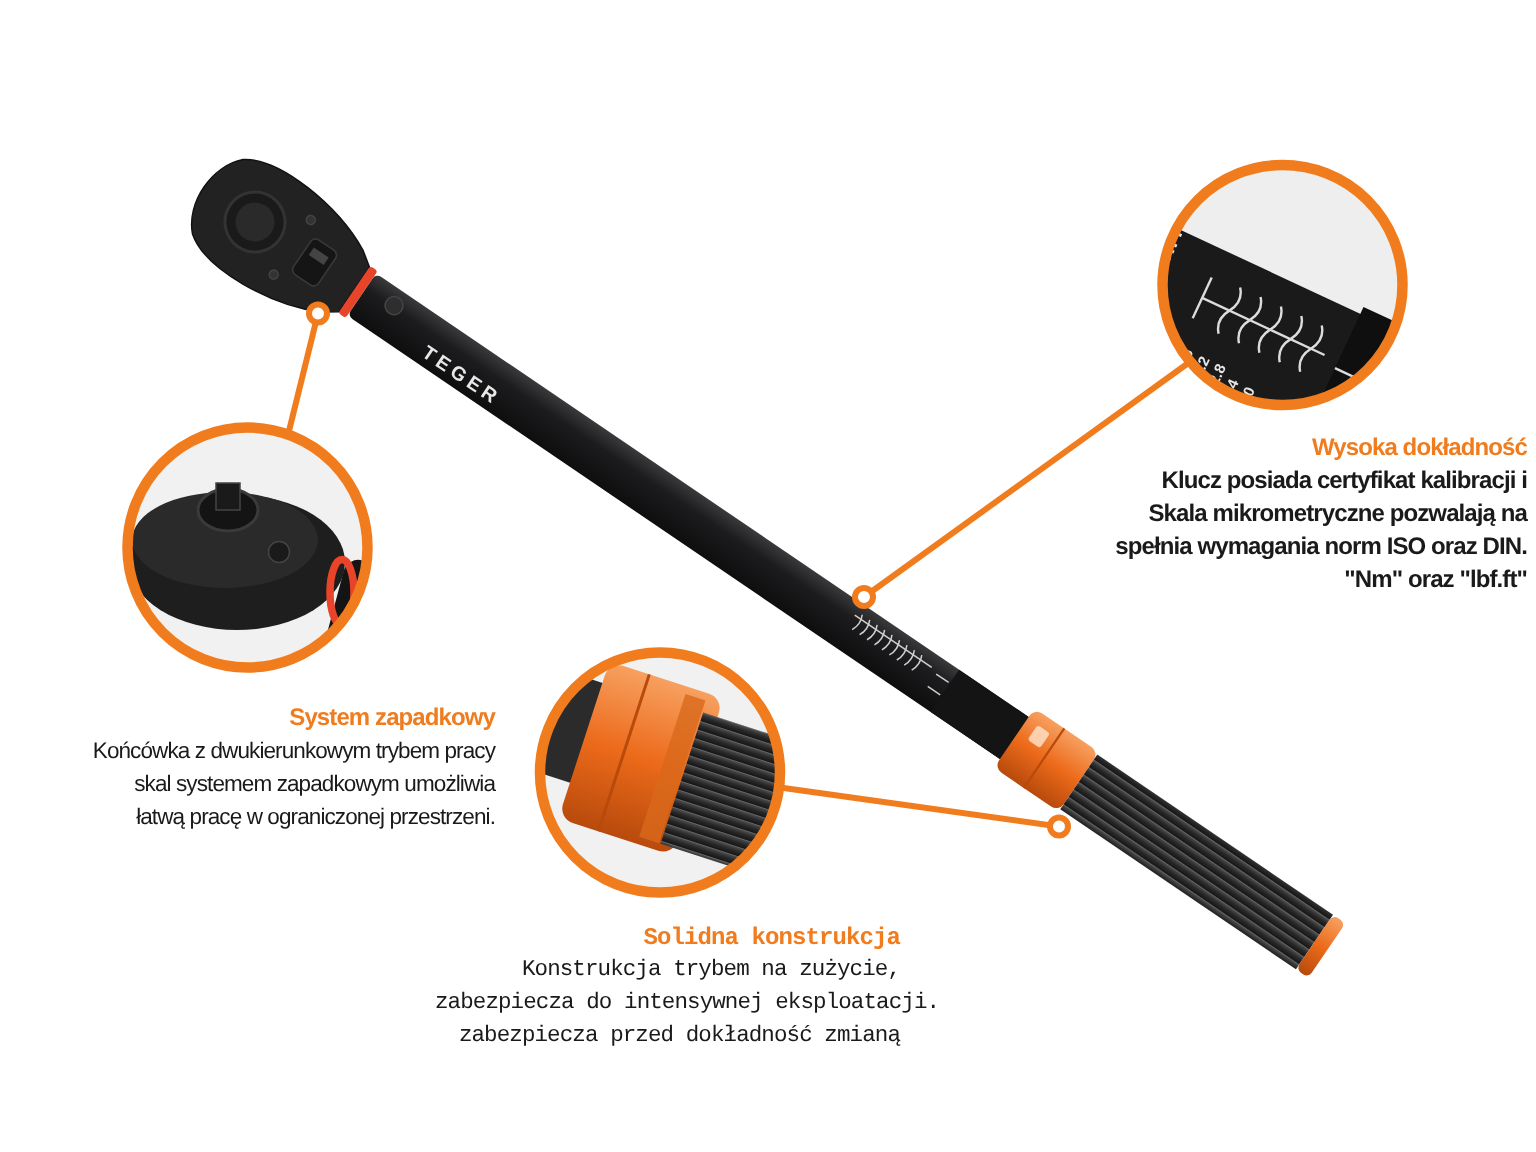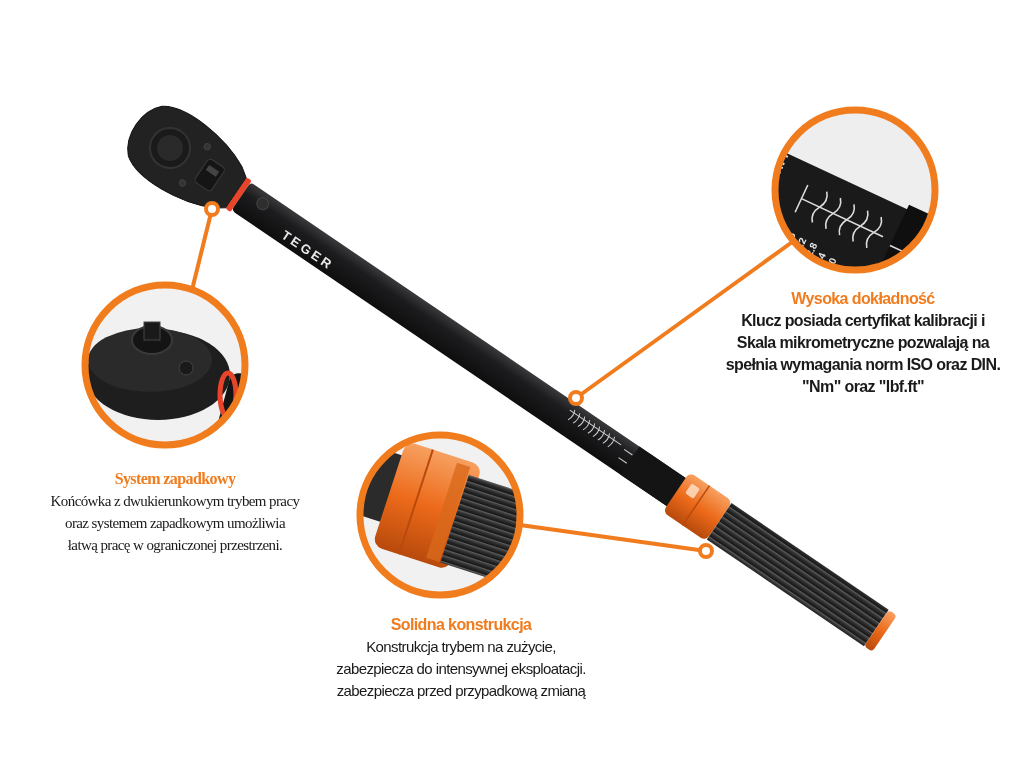--- a/index.html
+++ b/index.html
@@ -4,36 +4,36 @@
 <style>
   html, body { margin:0; padding:0; }
   body {
     width:1024px; height:768px; position:relative; overflow:hidden;
     background:#ffffff;
     font-family:"Liberation Sans", sans-serif;
   }
   .stage { position:absolute; left:0; top:0; width:1024px; height:768px; }
   svg.art { position:absolute; left:0; top:0; }
   .caption {
-    position:absolute; text-align:center; color:#1a1a1a;
+    position:absolute; text-align:right; color:#1a1a1a;
     font-family:"Liberation Sans", sans-serif;
     font-stretch:condensed;
   }
   .caption .title {
     color:#f07c1e; font-weight:bold; display:block;
   }
   .caption .line { display:block; white-space:nowrap; }
   
   .cap-accuracy { left:708px; top:288px; width:310px; font-size:16px; line-height:22px; font-weight:bold; letter-spacing:-0.6px; }
   .cap-accuracy .title { font-size:16px; margin-bottom:0; }
   
-  .cap-ratchet { left:20px; top:468px; width:310px; font-size:15px; line-height:22px; letter-spacing:-0.6px;font-family:Liberation Serif, serif; }
+  .cap-ratchet { left:20px; top:468px; width:310px; font-size:15px; line-height:22px; letter-spacing:-0.6px; }
   .cap-ratchet .title { font-size:16px; }
   
-  .cap-build { left:306px; top:614px; width:310px; font-size:15px; line-height:22px; letter-spacing:-0.6px; }
+  .cap-build { left:290px; top:614px; width:310px; font-size:15px; line-height:22px; letter-spacing:-0.6px;font-family:Liberation Mono, monospace; }
   .cap-build .title { font-size:16px; }
   .brand {
     position:absolute; left:283px; top:226px; color:#e8e8e8;
     font-family:"Liberation Sans", sans-serif; font-size:13px; letter-spacing:3px;
     transform:rotate(34deg); transform-origin:left center; font-weight:bold;
   }
 </style>
 </head>
 <body>
 
@@ -185,23 +185,23 @@
     <span class="title">Wysoka dokładność</span>
     <span class="line">Klucz posiada certyfikat kalibracji i</span>
     <span class="line">Skala mikrometryczne pozwalają na</span>
     <span class="line">spełnia wymagania norm ISO oraz DIN.</span>
     <span class="line">"Nm" oraz "lbf.ft"</span>
   </div>
 
   <div class="caption cap-ratchet">
     <span class="title">System zapadkowy</span>
     <span class="line">Końcówka z dwukierunkowym trybem pracy</span>
-    <span class="line">oraz systemem zapadkowym umożliwia</span>
+    <span class="line">skal systemem zapadkowym umożliwia</span>
     <span class="line">łatwą pracę w ograniczonej przestrzeni.</span>
   </div>
 
   <div class="caption cap-build">
     <span class="title">Solidna konstrukcja</span>
     <span class="line">Konstrukcja trybem na zużycie,</span>
     <span class="line">zabezpiecza do intensywnej eksploatacji.</span>
-    <span class="line">zabezpiecza przed przypadkową zmianą</span>
+    <span class="line">zabezpiecza przed dokładność zmianą</span>
   </div>
 </div>
 
 </body></html>

